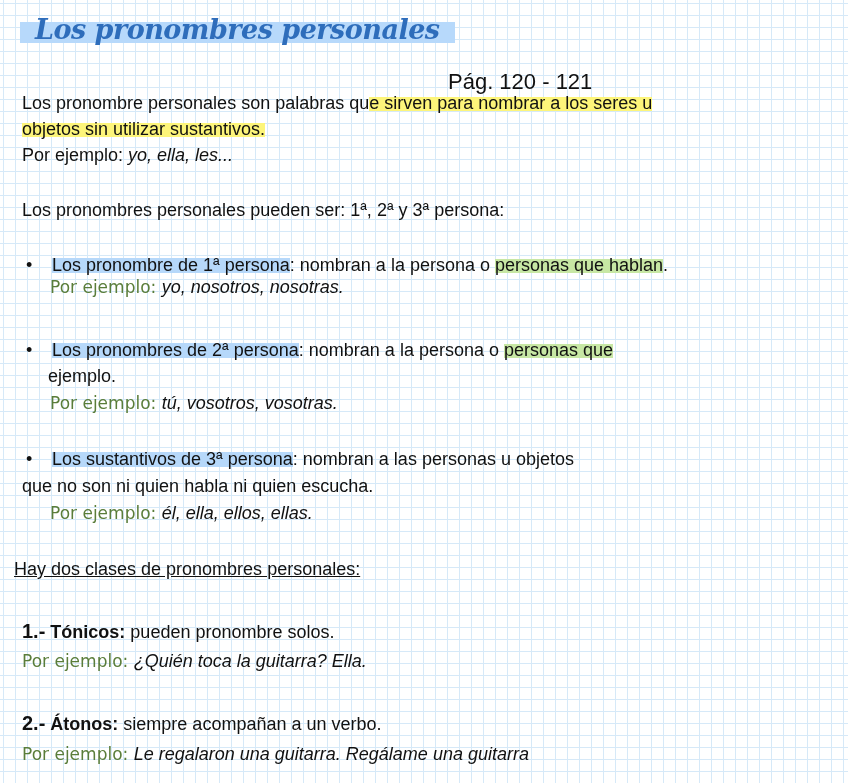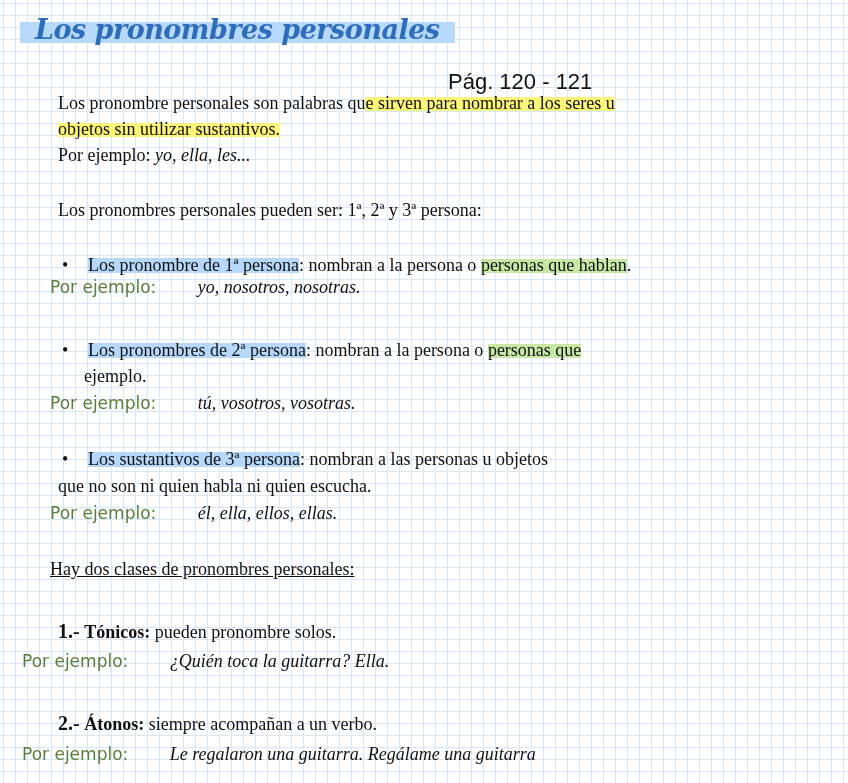--- a/index.html
+++ b/index.html
@@ -14,21 +14,21 @@
     font-family:"DejaVu Sans", sans-serif;
     color:#111;
   }
   .abs { position:absolute; white-space:nowrap; }
   .title {
     left:20px; top:14px; font-family:"DejaVu Serif", serif; font-weight:bold; font-style:italic;
     font-size:27px; color:#2e6dbb; letter-spacing:-0.5px;
   }
   .title .hl { background:linear-gradient(to bottom, transparent 25%, #b7d9fb 25%, #b7d9fb 95%, transparent 95%); padding:0 15px; }
   .page { left:448px; top:22px; font-family:"Liberation Sans", sans-serif; font-size:22px; color:#111;margin-top:47px; }
-  .body { font-family:Liberation Serif, serif; font-size:18px; line-height:26px; color:#111;margin-left:36px; }
+  .body { font-family:Liberation Sans, sans-serif; font-size:18px; line-height:26px; color:#111; }
   .yel { background:linear-gradient(to bottom, transparent 18%, #fdf57a 18%, #fdf57a 88%, transparent 88%); }
   .blu { background:linear-gradient(to bottom, transparent 15%, #b6d8fa 15%, #b6d8fa 90%, transparent 90%); }
   .grn { background:linear-gradient(to bottom, transparent 18%, #c7e7a4 18%, #c7e7a4 90%, transparent 90%); }
   .eg { color:#5a7d3a; font-family:"DejaVu Sans", sans-serif; font-size:17px; }
   i { font-style:italic; }
   .ul { text-decoration:underline; }
   .bullet { display:inline-block; width:26px; padding-left:4px; }
   b.num { font-size:20px; }
 </style>
 </head>

